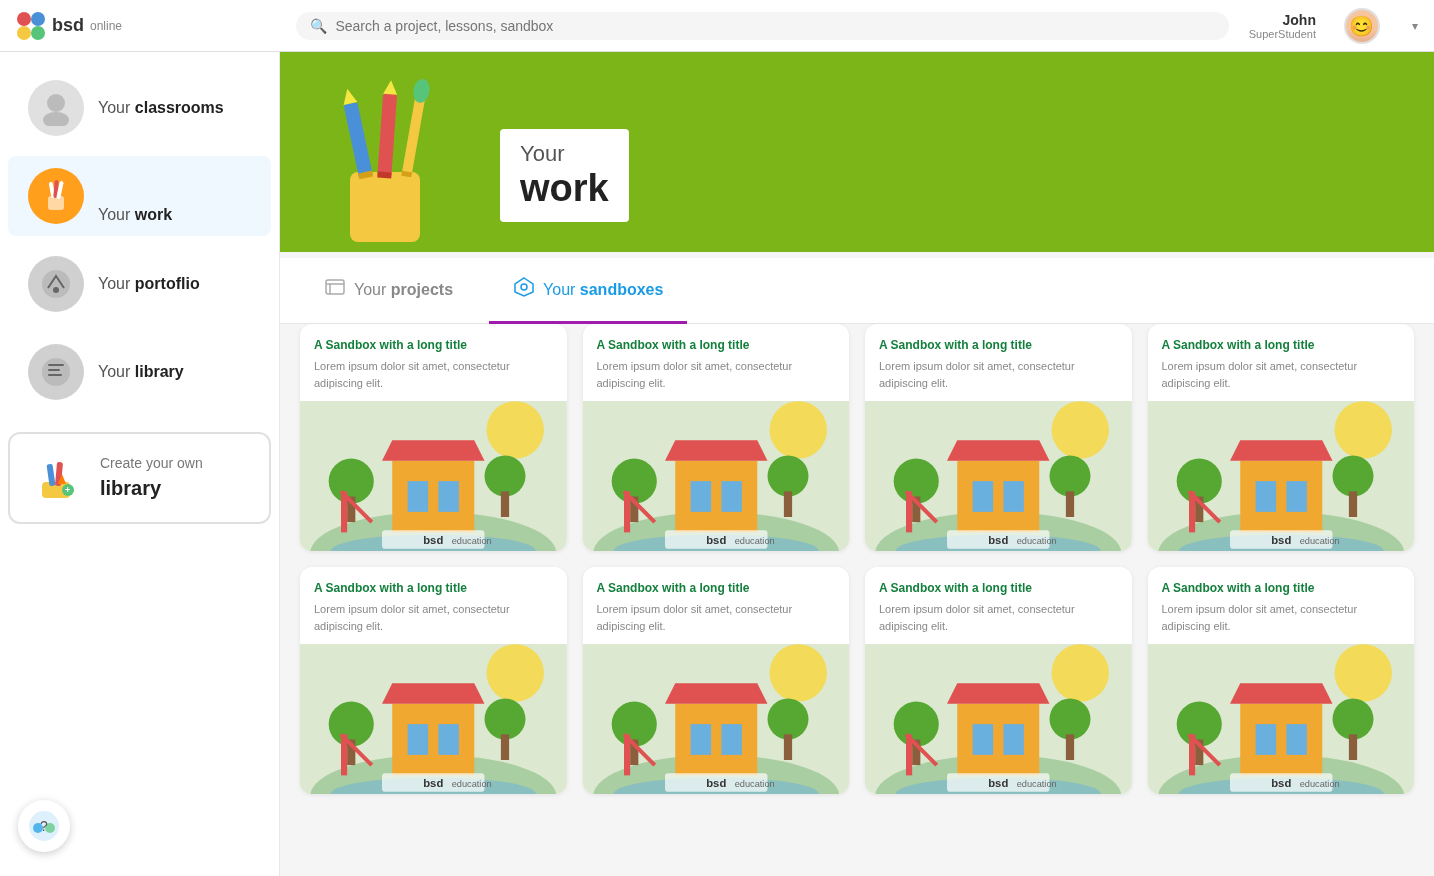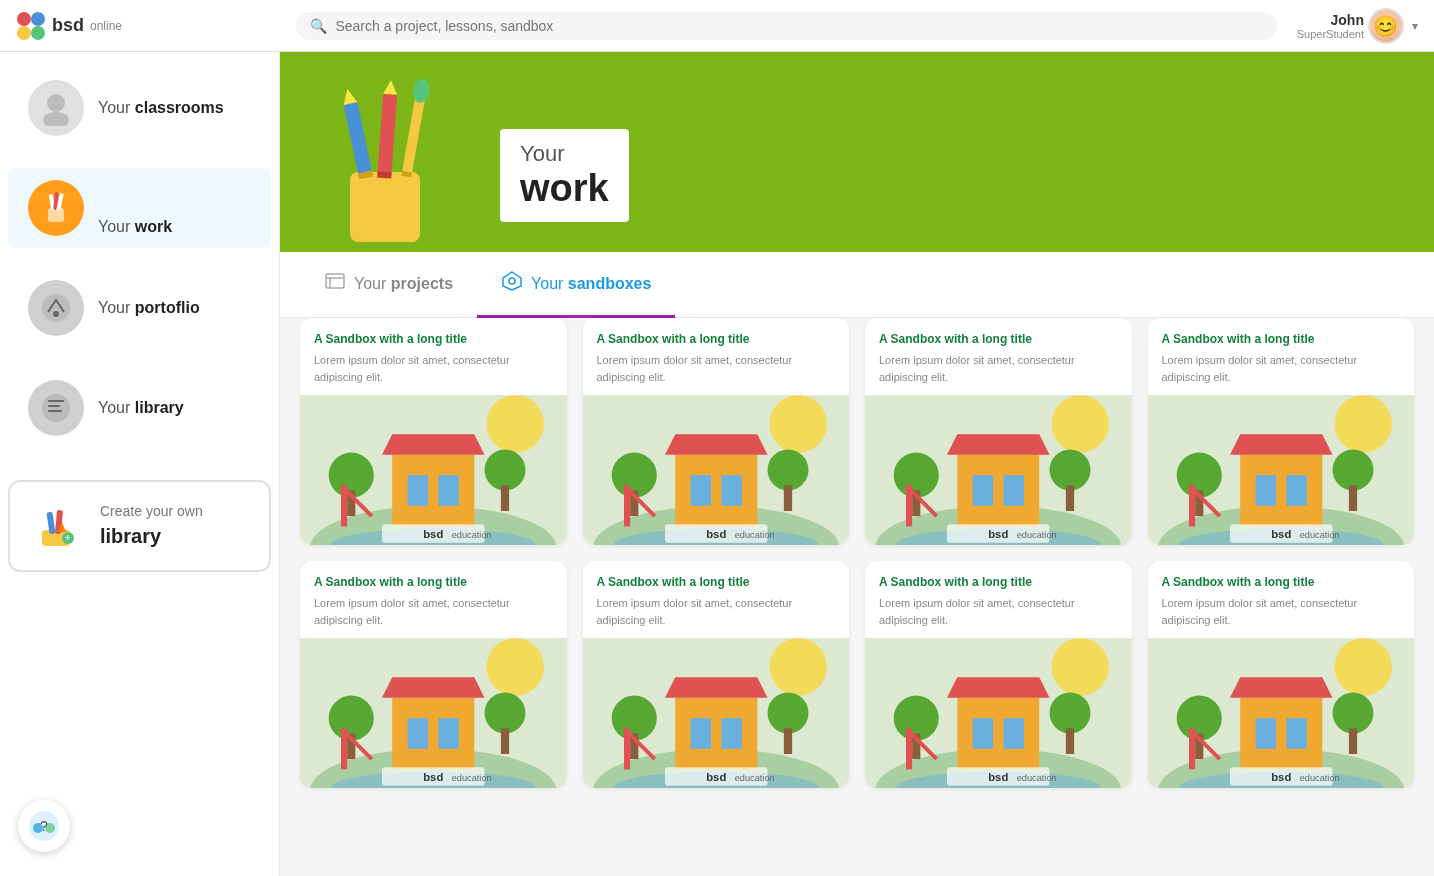--- a/index.html
+++ b/index.html
@@ -51,21 +51,21 @@
       border: none;
       background: transparent;
       outline: none;
       color: #999;
       font-size: 14px;
       width: 100%;
     }
     .user-area {
       display: flex;
       align-items: center;
-      gap: 4px;
+      gap: 28px;
       padding-left: 20px;
     }
     .user-info { text-align: right; }
     .user-name { font-size: 14px; font-weight: bold; color: #333; }
     .user-role { font-size: 11px; color: #888; }
     .chevron-down { color: #888; font-size: 12px; margin-left: 4px; }
 
     
     .main-layout {
       display: flex;
@@ -75,21 +75,21 @@
 
     
     .sidebar {
       width: 280px;
       background: #fff;
       border-right: 1px solid #e8e8e8;
       padding: 16px 0;
       flex-shrink: 0;
       display: flex;
       flex-direction: column;
-      gap: 20px;
+      gap: 8px;
     }
     .sidebar-item {
       display: flex;
       align-items: center;
       gap: 14px;
       padding: 12px 20px;
       cursor: pointer;
       border-radius: 8px;
       margin: 0 8px;
     }
@@ -193,22 +193,23 @@
       font-weight: bold;
       color: #222;
       display: block;
     }
 
     
     .tabs-area {
       background: #fff;
       padding: 0 20px;
       display: flex;
-      gap: 0;
+      gap: 12px;
       border-bottom: 1px solid #e8e8e8;
+      margin-top: 6px;
     }
     .tab-item {
       display: flex;
       align-items: center;
       gap: 8px;
       padding: 18px 24px;
       cursor: pointer;
       color: #888;
       font-size: 16px;
       border-bottom: 3px solid transparent;

